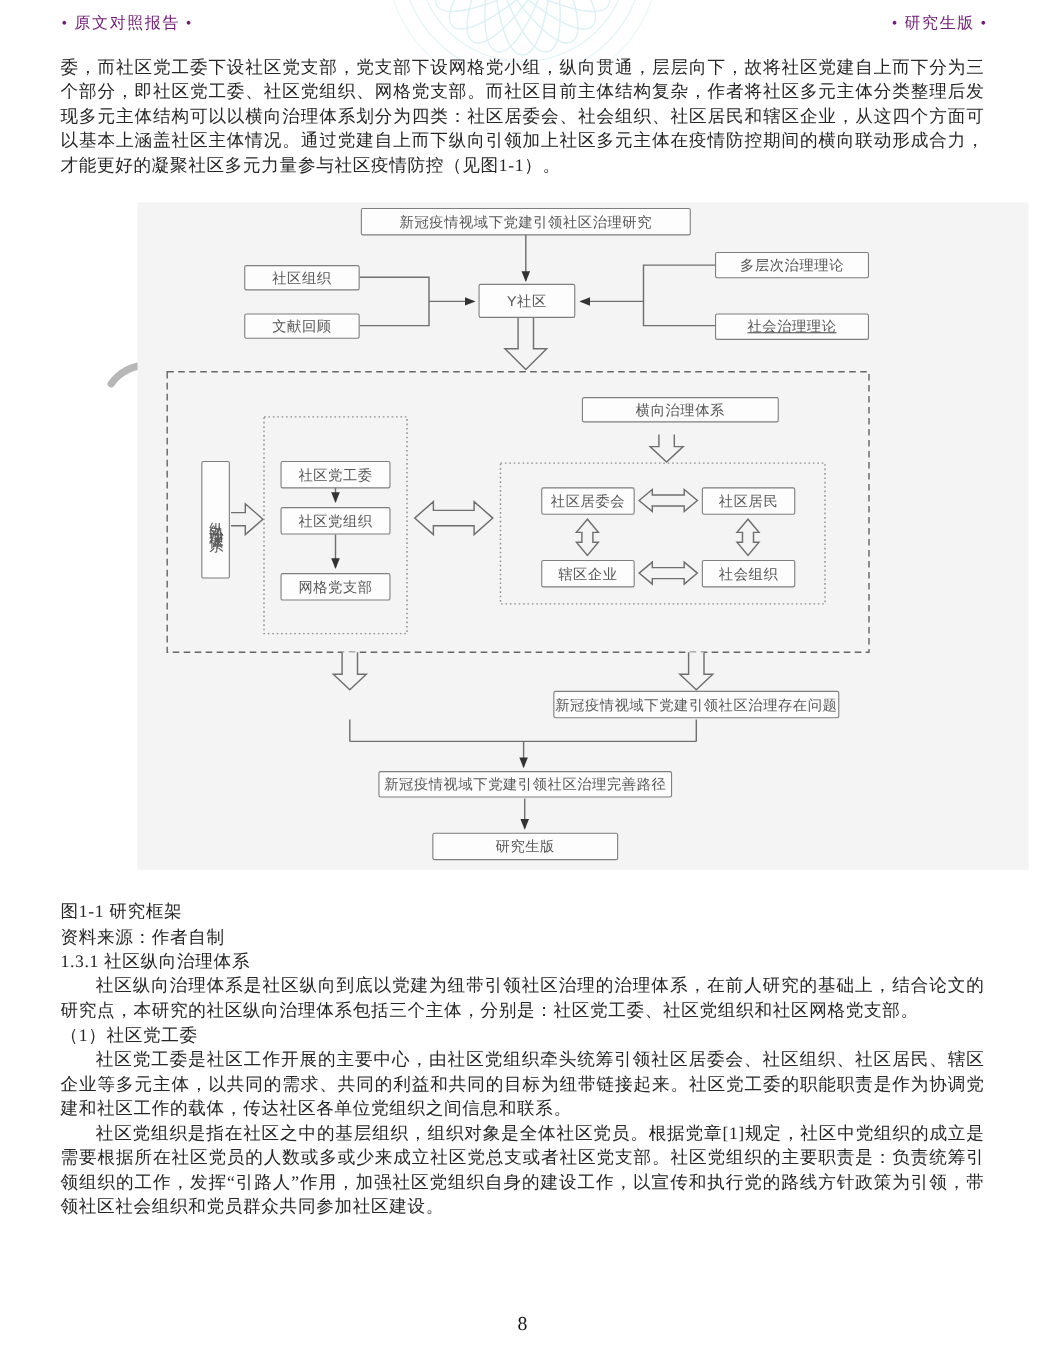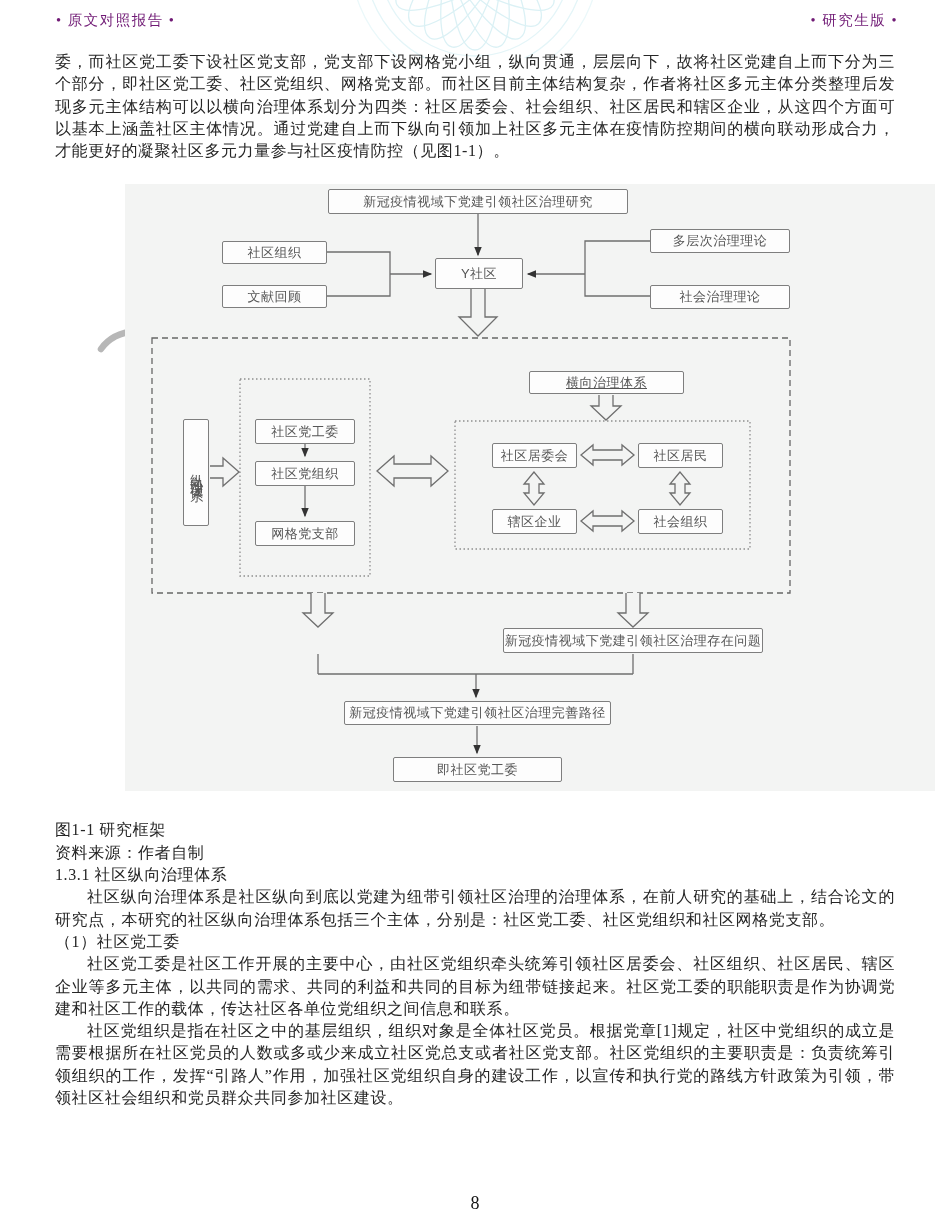--- a/index.html
+++ b/index.html
@@ -108,33 +108,33 @@
 
           <path d="M352,542 V569" marker-end="url(#ah)"></path>
         </g>
       </svg>
 
       <div class="fbox" style="left:203px;top:5px;width:300px;height:25px;">新冠疫情视域下党建引领社区治理研究</div>
       <div class="fbox" style="left:97px;top:57px;width:105px;height:23px;">社区组织</div>
       <div class="fbox" style="left:97px;top:101px;width:105px;height:23px;">文献回顾</div>
       <div class="fbox" style="left:310px;top:74px;width:88px;height:31px;">Y社区</div>
       <div class="fbox" style="left:525px;top:45px;width:140px;height:24px;">多层次治理理论</div>
-      <div class="fbox" style="left:525px;top:101px;width:140px;height:24px;">社会治理理论</div>
-      <div class="fbox" style="left:404px;top:187px;width:155px;height:23px;text-decoration:underline;">横向治理体系</div>
+      <div class="fbox" style="left:525px;top:101px;width:140px;height:24px;text-decoration:underline;">社会治理理论</div>
+      <div class="fbox" style="left:404px;top:177px;width:179px;height:23px;">横向治理体系</div>
       <div class="fbox vbox" style="left:58px;top:235px;width:26px;height:107px;">纵向治理体系</div>
       <div class="fbox" style="left:130px;top:235px;width:100px;height:25px;">社区党工委</div>
       <div class="fbox" style="left:130px;top:277px;width:100px;height:25px;">社区党组织</div>
       <div class="fbox" style="left:130px;top:337px;width:100px;height:25px;">网格党支部</div>
       <div class="fbox" style="left:367px;top:259px;width:85px;height:25px;">社区居委会</div>
       <div class="fbox" style="left:513px;top:259px;width:85px;height:25px;">社区居民</div>
       <div class="fbox" style="left:367px;top:325px;width:85px;height:25px;">辖区企业</div>
       <div class="fbox" style="left:513px;top:325px;width:85px;height:25px;">社会组织</div>
       <div class="fbox" style="left:378px;top:444px;width:260px;height:25px;">新冠疫情视域下党建引领社区治理存在问题</div>
       <div class="fbox" style="left:219px;top:517px;width:267px;height:24px;">新冠疫情视域下党建引领社区治理完善路径</div>
-      <div class="fbox" style="left:268px;top:573px;width:169px;height:25px;">即社区党工委</div>
+      <div class="fbox" style="left:268px;top:573px;width:169px;height:25px;">研究生版</div>
     </div>
 
     <p class="para">图1-1 研究框架</p>
     <p class="para">资料来源：作者自制</p>
     <p class="para">1.3.1 社区纵向治理体系</p>
     <p class="para indent">社区纵向治理体系是社区纵向到底以党建为纽带引领社区治理的治理体系，在前人研究的基础上，结合论文的研究点，本研究的社区纵向治理体系包括三个主体，分别是：社区党工委、社区党组织和社区网格党支部。</p>
     <p class="para">（1）社区党工委</p>
     <p class="para indent">社区党工委是社区工作开展的主要中心，由社区党组织牵头统筹引领社区居委会、社区组织、社区居民、辖区企业等多元主体，以共同的需求、共同的利益和共同的目标为纽带链接起来。社区党工委的职能职责是作为协调党建和社区工作的载体，传达社区各单位党组织之间信息和联系。</p>
     <p class="para indent">社区党组织是指在社区之中的基层组织，组织对象是全体社区党员。根据党章[1]规定，社区中党组织的成立是需要根据所在社区党员的人数或多或少来成立社区党总支或者社区党支部。社区党组织的主要职责是：负责统筹引领组织的工作，发挥“引路人”作用，加强社区党组织自身的建设工作，以宣传和执行党的路线方针政策为引领，带领社区社会组织和党员群众共同参加社区建设。</p>
   </div>

